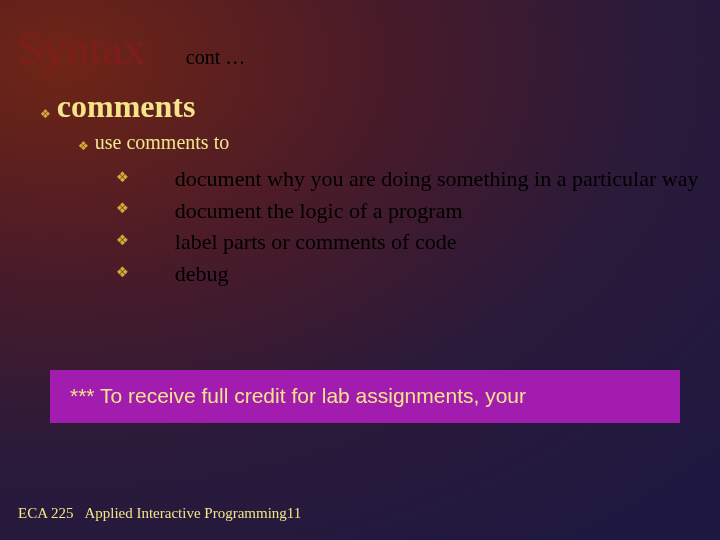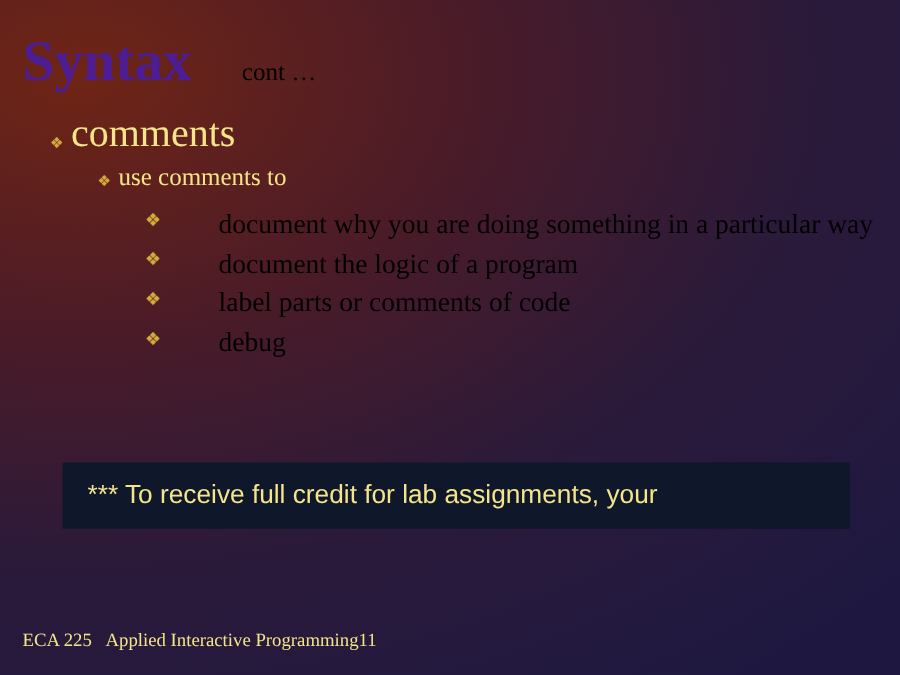--- a/index.html
+++ b/index.html
@@ -21,22 +21,22 @@
   .title-row {
     position: absolute;
     top: 22px;
     left: 18px;
     right: 18px;
     display: flex;
     align-items: baseline;
   }
   .title {
     font-size: 46px;
-    color: #4c1d95;
-    font-weight: 700;
+    color: #7f1d1d;
+    font-weight: 400;
   }
   .cont {
     font-size: 20px;
     color: #000;
     margin-left: 40px;
   }
   .content {
     position: absolute;
     top: 88px;
     left: 18px;
@@ -77,31 +77,32 @@
     text-shadow: 0 0 1px #8a6a1a;
   }
   .lvl3 .bullet {
     font-size: 0.65em;
     margin-right: 4px;
     top: 0.25em;
   }
   .lvl1-text {
     font-size: 32px;
     color: #f4e58a;
+    font-weight: bold;
   }
   .lvl2-text {
     font-size: 20px;
     color: #f4e58a;
   }
   .note-box {
     position: absolute;
     left: 50px;
     right: 40px;
     top: 370px;
-    background: #0f172a;
+    background: #a21caf;
     padding: 12px 20px 14px 20px;
   }
   .note-text {
     font-family: Arial, Helvetica, sans-serif;
     font-size: 21px;
     color: #f4e58a;
     line-height: 1.3;
   }
   .note-line2 {
     padding-left: 44px;

